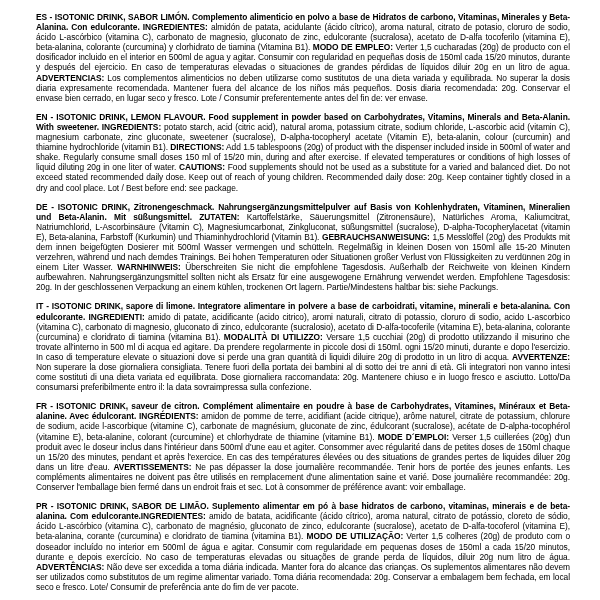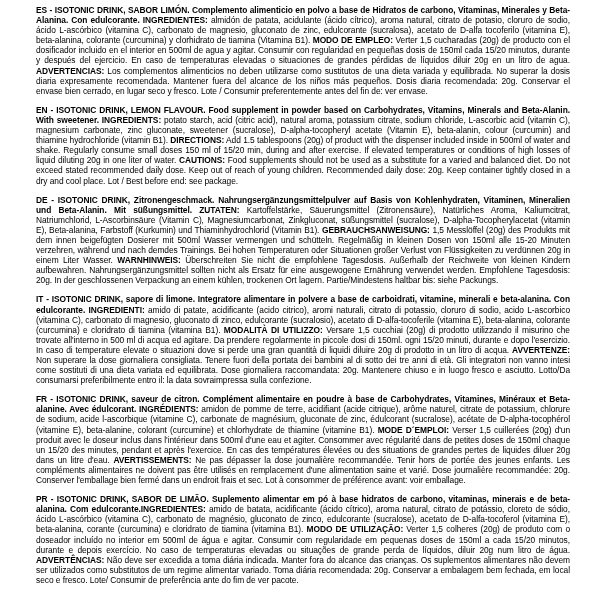--- a/index.html
+++ b/index.html
@@ -9,21 +9,21 @@
   }
   body {
     width: 600px;
     height: 600px;
     overflow: hidden;
   }
   .label {
     box-sizing: border-box;
     width: 600px;
     height: 453px;
-    padding: 5px 30px 0 36px;
+    padding: 12px 30px 0 36px;
     font-family: "Liberation Sans", sans-serif;
     font-size: 8.4px;
     line-height: 10.1px;
     letter-spacing: -0.05px;
     text-align: justify;
     color: #000000;
   }
   .para {
     margin: 0 0 9px 0;
   }

